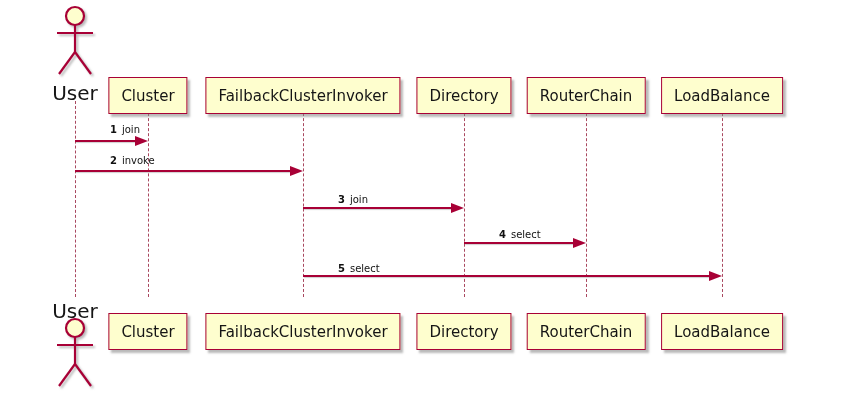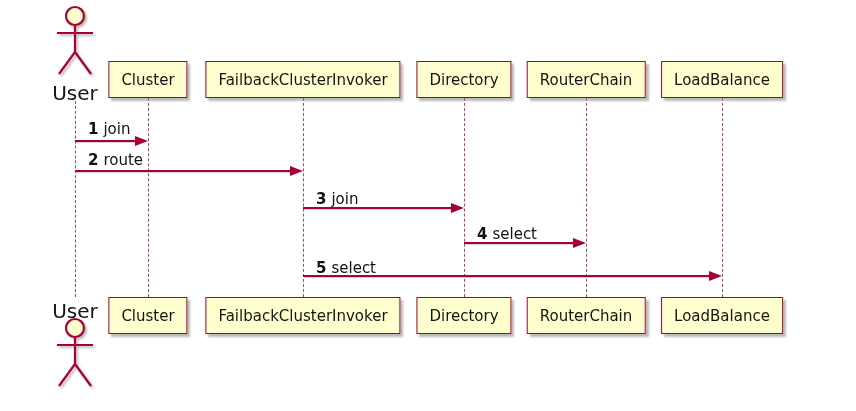--- a/index.html
+++ b/index.html
@@ -7,35 +7,35 @@
     position:relative; width:856px; height:411px; background:#ffffff;
     font-family:"DejaVu Sans","Liberation Sans",sans-serif; overflow:hidden;
   }
   
   .pbox {
     position:absolute; transform:translateX(-50%);
     background:#FEFECE; border:1.8px solid #A80036;
     box-shadow:3px 3px 2px rgba(130,130,130,.55);
     height:37px; box-sizing:border-box; padding:0 12px;
     display:flex; align-items:center; justify-content:center;
-    font-size:15px; color:#151515; white-space:nowrap;
+    font-size:15px; color:#151515; white-space:nowrap;margin-top:16px;
   }
   
   .lifeline {
     position:absolute; width:0; border-left:1.6px dashed #A94860;
   }
   
   .actor-figure { position:absolute; filter:drop-shadow(2px 2px 1px rgba(140,140,140,.6)); }
   .actor-label {
     position:absolute; transform:translateX(-50%);
     font-size:20px; color:#151515; white-space:nowrap;
   }
   
   .msg-label {
-    position:absolute; font-size:15px; color:#111; white-space:nowrap; line-height:17px;
+    position:absolute; font-size:10px; color:#111; white-space:nowrap; line-height:17px;margin-left:22px;
   }
   .msg-label b { font-weight:bold; }
   .msg-label .ml { margin-left:5px; }
   .msg-line {
     position:absolute; height:2px; background:#A80036;
     box-shadow:1px 1px 1px rgba(160,160,160,.5);
   }
   .arrowhead {
     position:absolute; width:0; height:0;
     border-left:13px solid #A80036;
@@ -76,21 +76,21 @@
   <div class="pbox" style="left:586px; top:61px;">RouterChain</div>
   <div class="pbox" style="left:722px; top:61px;">LoadBalance</div>
 
   <div class="msg-label" style="left:88px; top:121px;">
     <b>1</b><span class="ml">join</span>
   </div>
   <div class="msg-line" style="left:75px; top:140px; width:61px;"></div>
   <div class="arrowhead" style="left:135px; top:136px;"></div>
 
   <div class="msg-label" style="left:88px; top:152px;">
-    <b>2</b><span class="ml">route</span>
+    <b>2</b><span class="ml">invoke</span>
   </div>
   <div class="msg-line" style="left:75px; top:170px; width:216px;"></div>
   <div class="arrowhead" style="left:290px; top:166px;"></div>
 
   <div class="msg-label" style="left:316px; top:191px;">
     <b>3</b><span class="ml">join</span>
   </div>
   <div class="msg-line" style="left:303px; top:207px; width:149px;"></div>
   <div class="arrowhead" style="left:451px; top:203px;"></div>
 

